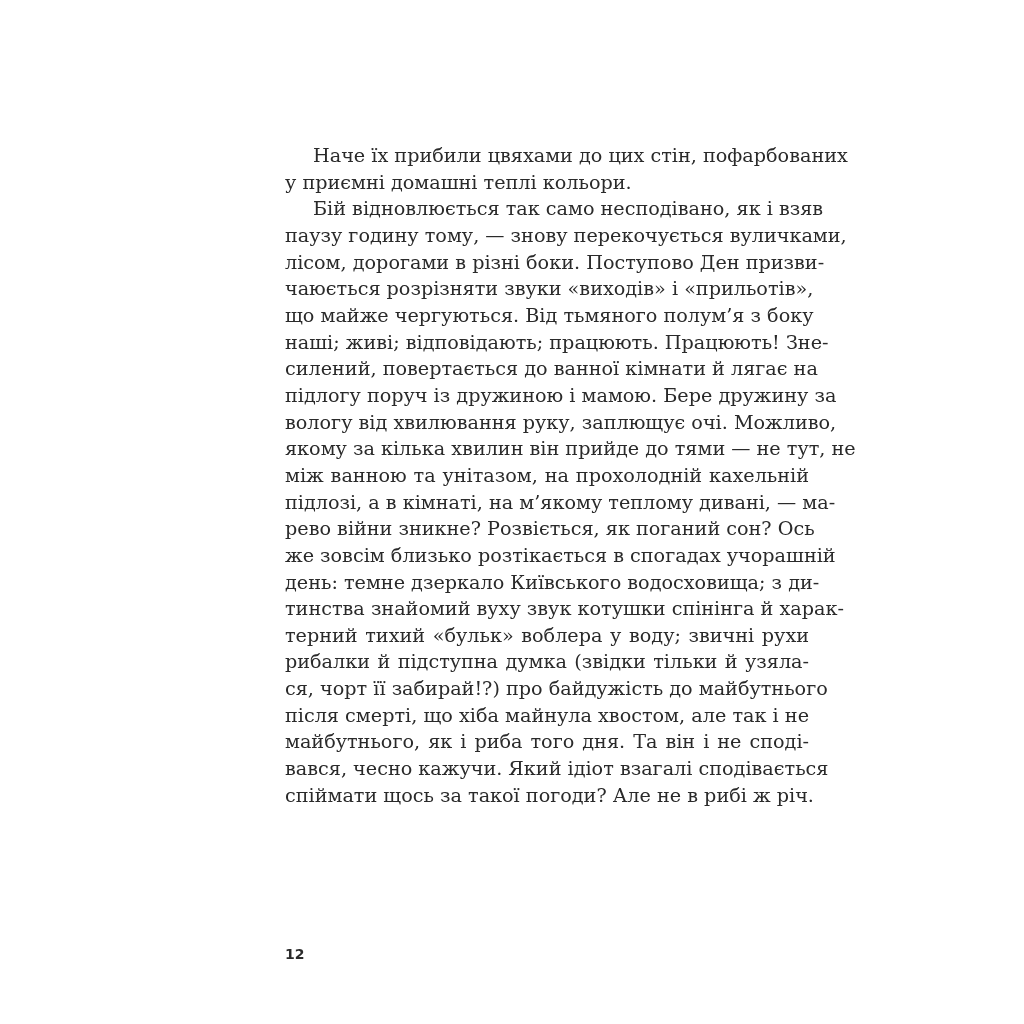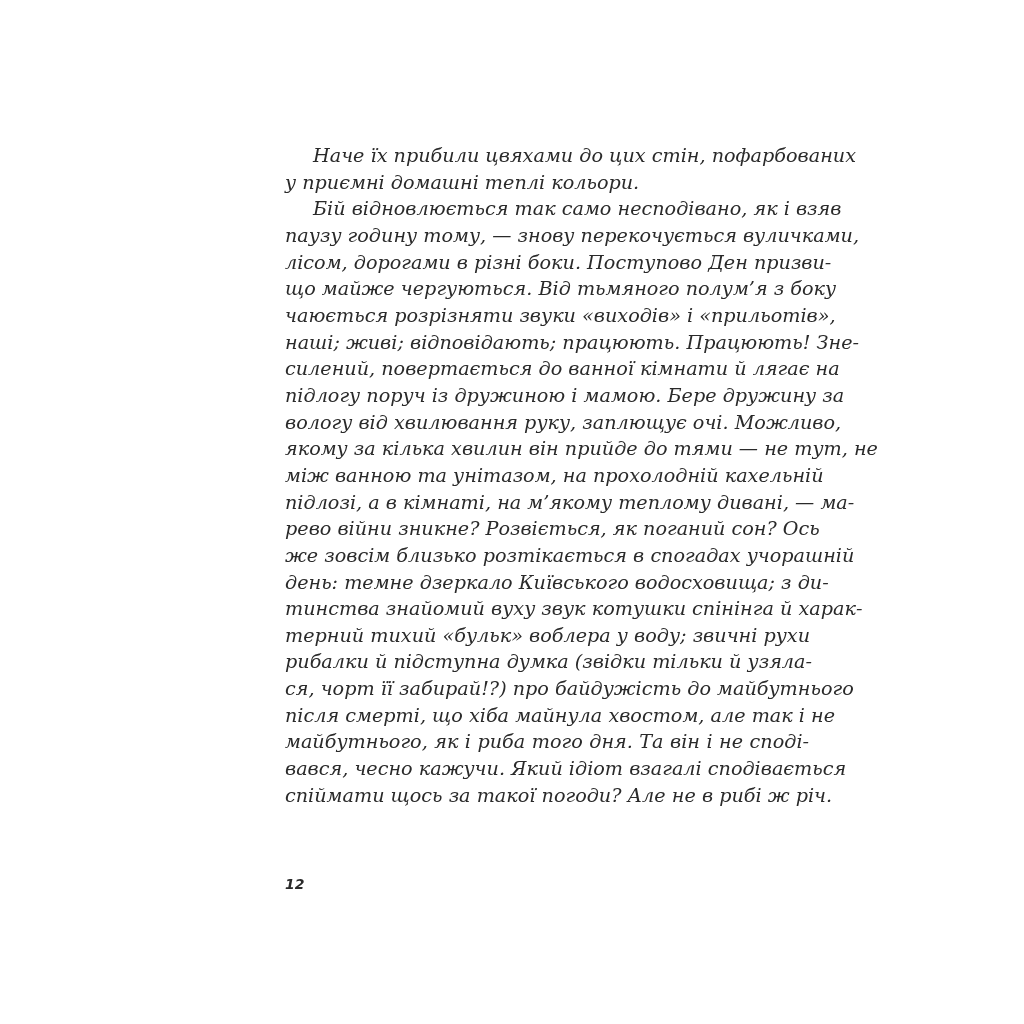--- a/index.html
+++ b/index.html
@@ -8,21 +8,20 @@
       width: 1024px;
       height: 1024px;
       background: #ffffff;
       overflow: hidden;
     }
     .page {
       position: relative;
       width: 1024px;
       height: 912px;
       background: #ffffff;
-      font-style: italic;
     }
     .text-block {
       position: absolute;
       left: 285px;
       top: 143px;
       width: 524px;
       font-family: "DejaVu Serif", "Liberation Serif", serif;
       font-size: 19.2px;
       line-height: 26.67px;
       color: #2a2a2a;
@@ -37,39 +36,39 @@
     }
     .line.last {
       text-align-last: left;
     }
     .line.indent {
       padding-left: 28px;
     }
     .page-number {
       position: absolute;
       left: 285px;
-      top: 876px;
+      top: 946px;
       font-family: "DejaVu Sans", "Liberation Sans", sans-serif;
       font-weight: bold;
       font-size: 14px;
       color: #2a2a2a;
     }
   </style>
 </head>
 <body>
 
 <div class="page">
   <div class="text-block">
     <span class="line indent">Наче їх прибили цвяхами до цих стін, пофарбованих</span>
     <span class="line last">у приємні домашні теплі кольори.</span>
     <span class="line indent">Бій відновлюється так само несподівано, як і взяв</span>
     <span class="line">паузу годину тому, — знову перекочується вуличками,</span>
     <span class="line">лісом, дорогами в різні боки. Поступово Ден призви-</span>
+    <span class="line">чаюється розрізняти звуки «виходів» і «прильотів»,</span>
     <span class="line">що майже чергуються. Від тьмяного полум’я з боку</span>
-    <span class="line">чаюється розрізняти звуки «виходів» і «прильотів»,</span>
     <span class="line">наші; живі; відповідають; працюють. Працюють! Зне-</span>
     <span class="line">силений, повертається до ванної кімнати й лягає на</span>
     <span class="line">підлогу поруч із дружиною і мамою. Бере дружину за</span>
     <span class="line">вологу від хвилювання руку, заплющує очі. Можливо,</span>
     <span class="line">якому за кілька хвилин він прийде до тями — не тут, не</span>
     <span class="line">між ванною та унітазом, на прохолодній кахельній</span>
     <span class="line">підлозі, а в кімнаті, на м’якому теплому дивані, — ма-</span>
     <span class="line">рево війни зникне? Розвіється, як поганий сон? Ось</span>
     <span class="line">же зовсім близько розтікається в спогадах учорашній</span>
     <span class="line">день: темне дзеркало Київського водосховища; з ди-</span>

